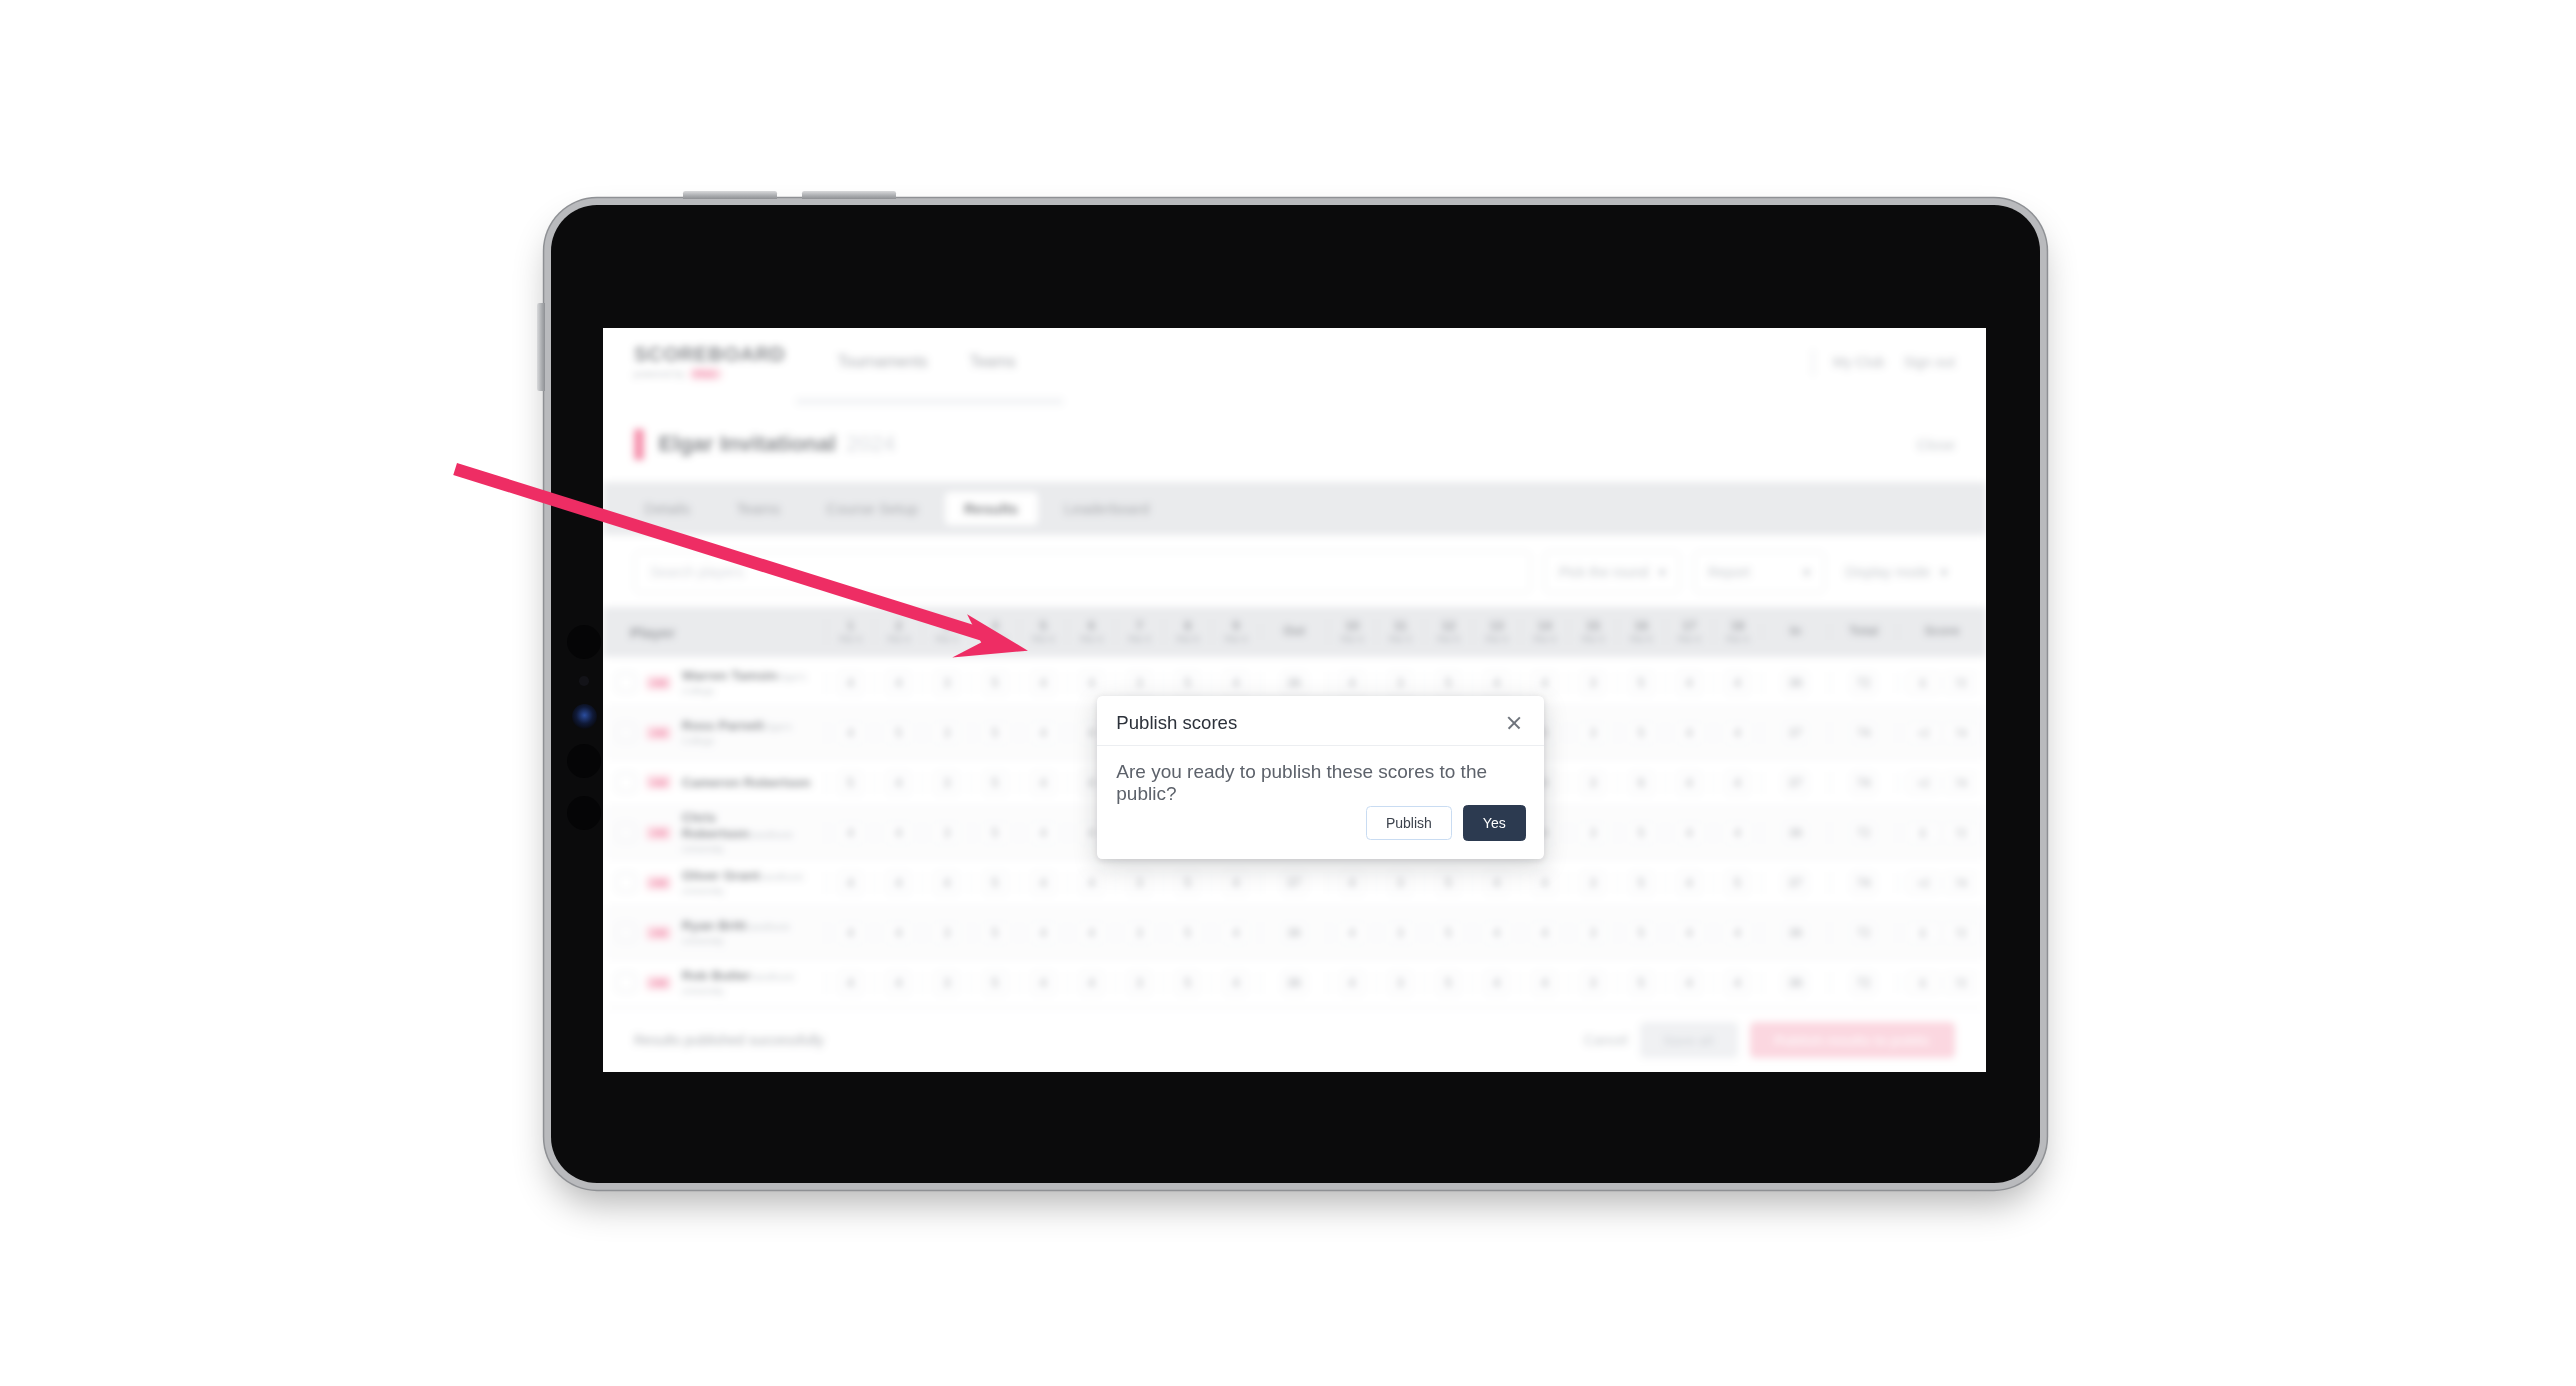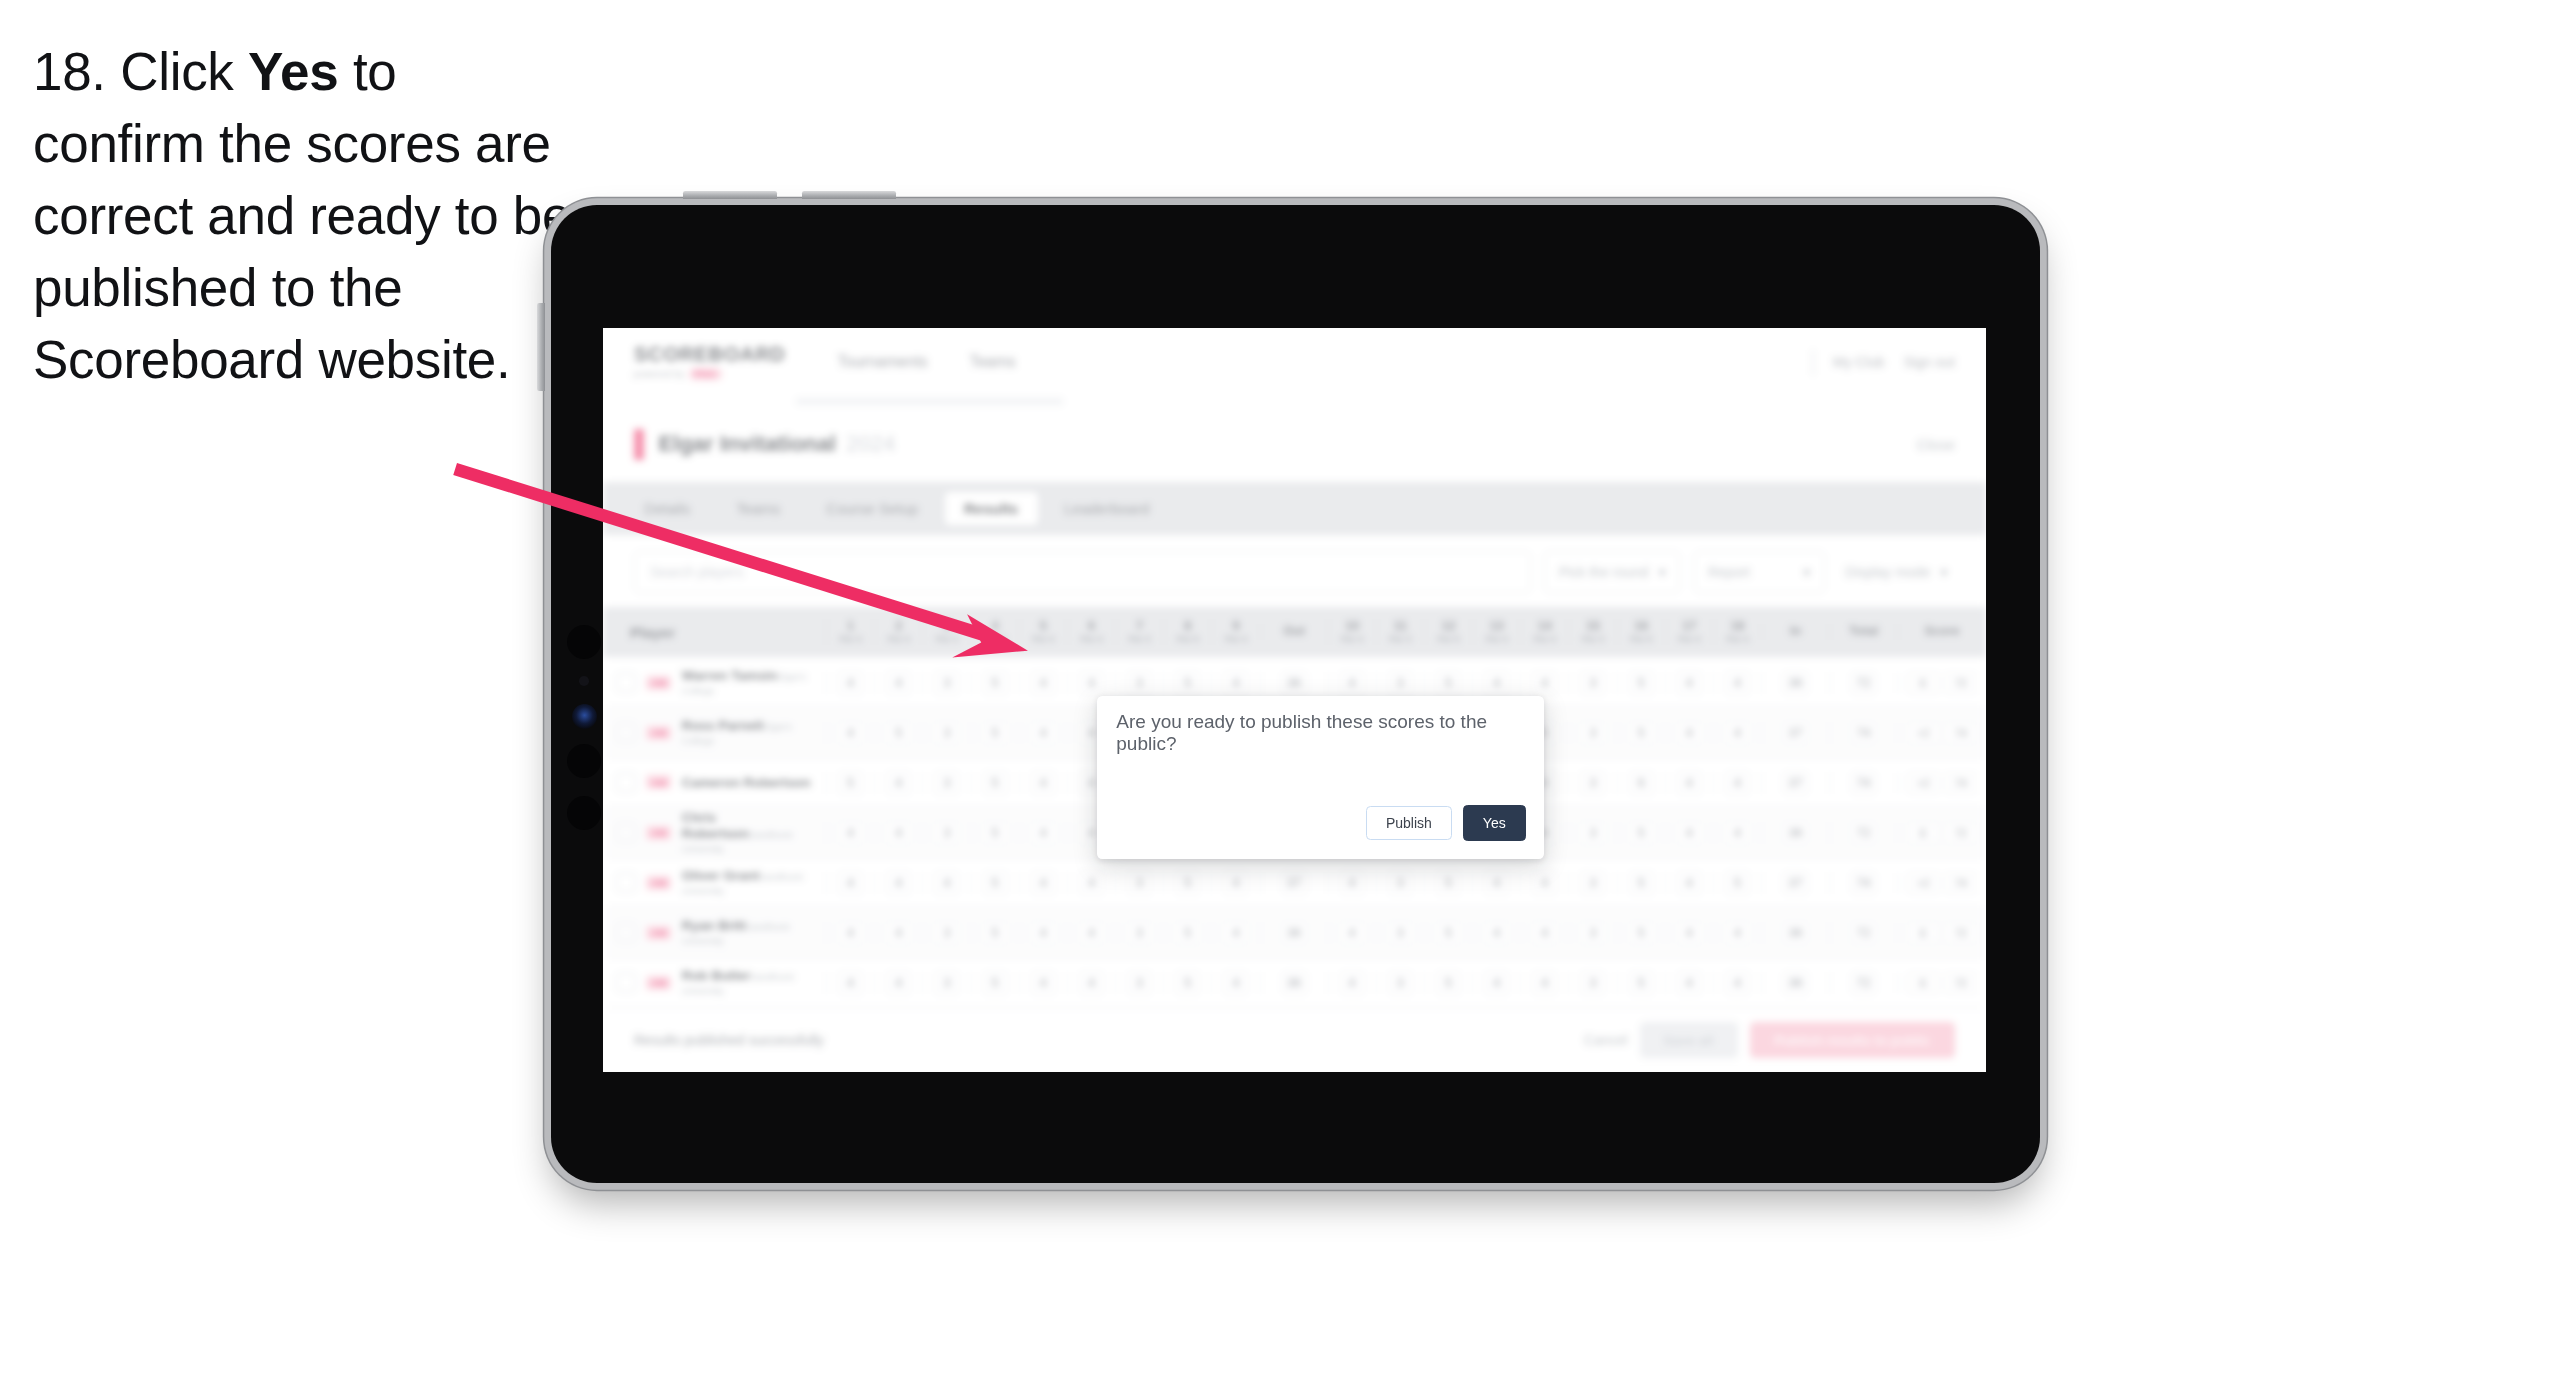--- a/index.html
+++ b/index.html
@@ -278,26 +278,20 @@
     background: #2c3a50; border: 0.7px solid #2c3a50; color: #ffffff;
     font-size: 14px; padding: 9px 19.3px; border-radius: 4.5px;
     font-family: "Liberation Sans", sans-serif; cursor: pointer;
   }
 </style>
 </head>
 <body>
 
 <div class="slide">
 
-  <div class="instruction">
-    <span>18.</span>
-    <span>Click</span>
-    <span class="em">Yes</span>
-    <span>to confirm the scores are correct and ready to be published to the Scoreboard website.</span>
-  </div>
 
   <div class="tablet">
     <div class="tablet-edge-btn btn-vol-up"></div>
     <div class="tablet-edge-btn btn-vol-down"></div>
     <div class="btn-power"></div>
 
     <div class="bezel-dot cam-1"></div>
     <div class="bezel-dot cam-2"></div>
     <div class="bezel-dot cam-3"></div>
     <div class="bezel-dot cam-4"></div>
@@ -681,20 +675,24 @@
             <div class="footer-actions">
               <span class="f-link">Cancel</span>
               <span class="f-btn-grey">Save all</span>
               <span class="f-btn-pink">Publish results to public</span>
             </div>
           </div>
 
         </div>
 
         <div class="modal">
+          <div class="modal-head">
+            <span class="modal-title">Publish scores</span>
+            <span class="modal-close"></span>
+          </div>
           <div class="modal-body">Are you ready to publish these scores to the public?</div>
           <div class="modal-actions">
             <button class="btn-cancel">Publish</button>
             <button class="btn-yes">Yes</button>
           </div>
         </div>
 
       </div>
     </div>
   </div>

